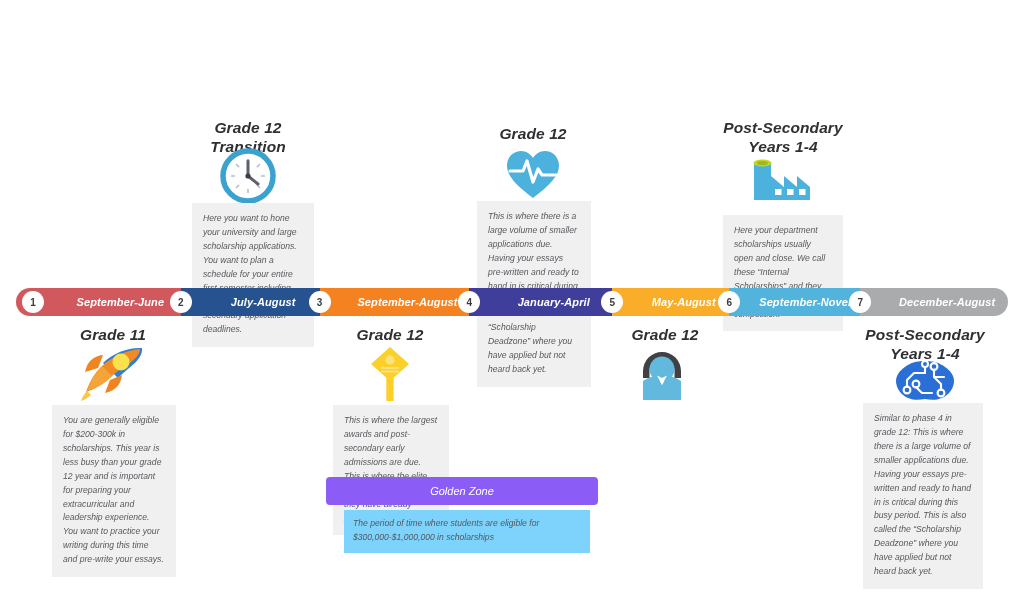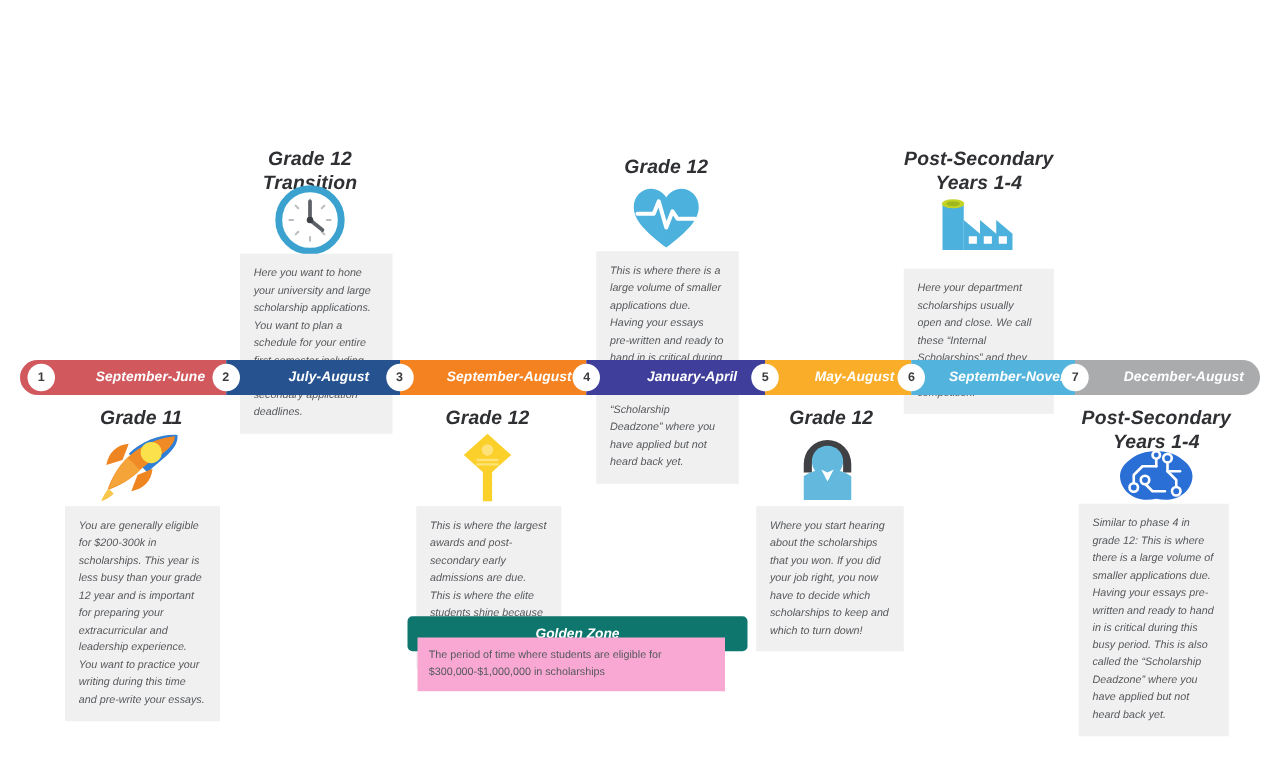--- a/index.html
+++ b/index.html
@@ -86,37 +86,37 @@
     z-index: 5;
   }
   .seg:first-child .bullet { left: 6px; }
   .seg:first-child .seg-label { padding-left: 48px; }
 
   
   .golden-zone {
     position: absolute;
     left: 326px; top: 477px;
     width: 272px; height: 28px;
-    background: #0f766e;
+    background: #8b5cf6;
     border-radius: 4px;
     display: flex;
     align-items: center;
     justify-content: center;
     color: #ffffff;
     font-style: italic;
-    font-weight: bold;
+    font-weight: normal;
     font-size: 11px;
-    margin-top: 16px;
   }
   .golden-note {
     position: absolute;
-    left: 334px; top: 510px;
+    left: 344px; top: 510px;
     width: 246px;
-    background: #f9a8d4;
+    background: #7dd3fc;
     color: #56585c;
+    font-style: italic;
     font-size: 8.6px;
     line-height: 1.6;
     padding: 7px 9px 8px 9px;
   }
 </style>
 </head>
 <body>
 
 <div class="canvas">
 
@@ -246,21 +246,20 @@
     <div>Grade 12</div>
   </div>
   <div class="icon-box" style="left:632px; top:345px; width:60px; height:56px;">
     <svg width="54" height="56" viewBox="0 0 54 56">
       <path d="M8 26 A19 19 0 0 1 46 26 L46 33 L39.5 33 L39.5 26 A12.5 12.5 0 0 0 14.5 26 L14.5 33 L8 33 Z" fill="#3f4145"></path>
       <circle cx="27" cy="24" r="12.5" fill="#62b9dd"></circle>
       <path d="M8 55 L8 36 C12 33 18 31 22 30.5 L27 40 L32 30.5 C36 31 42 33 46 36 L46 55 Z" fill="#62b9dd"></path>
       <path d="M22 30.5 L27 40 L32 30.5 L27 33 Z" fill="#ffffff"></path>
     </svg>
   </div>
-  <div class="note" style="left:605px; top:405px; width:118px;">Where you start hearing about the scholarships that you won. If you did your job right, you now have to decide which scholarships to keep and which to turn down!</div>
 
   <div class="phase-title" style="left:858px; top:325px; width:134px;">
     <div>Post-Secondary</div>
     <div>Years 1-4</div>
   </div>
   <div class="icon-box" style="left:893px; top:358px; width:64px; height:44px;">
     <svg width="62" height="42" viewBox="0 0 62 42">
       <path d="M31 2 C22 2 16 4 11 8 C5 12 2 17 2 22 C2 29 7 36 14 39 C20 41.5 26 41 31 40 C36 41 42 41.5 48 39 C55 36 60 29 60 22 C60 17 57 12 51 8 C46 4 40 2 31 2 Z" fill="#2a6fd6"></path>
       <g stroke="#ffffff" stroke-width="2.1" fill="none" stroke-linecap="round" stroke-linejoin="round">
         <path d="M13 28 L13 21 L20 14 L31 14"></path>

